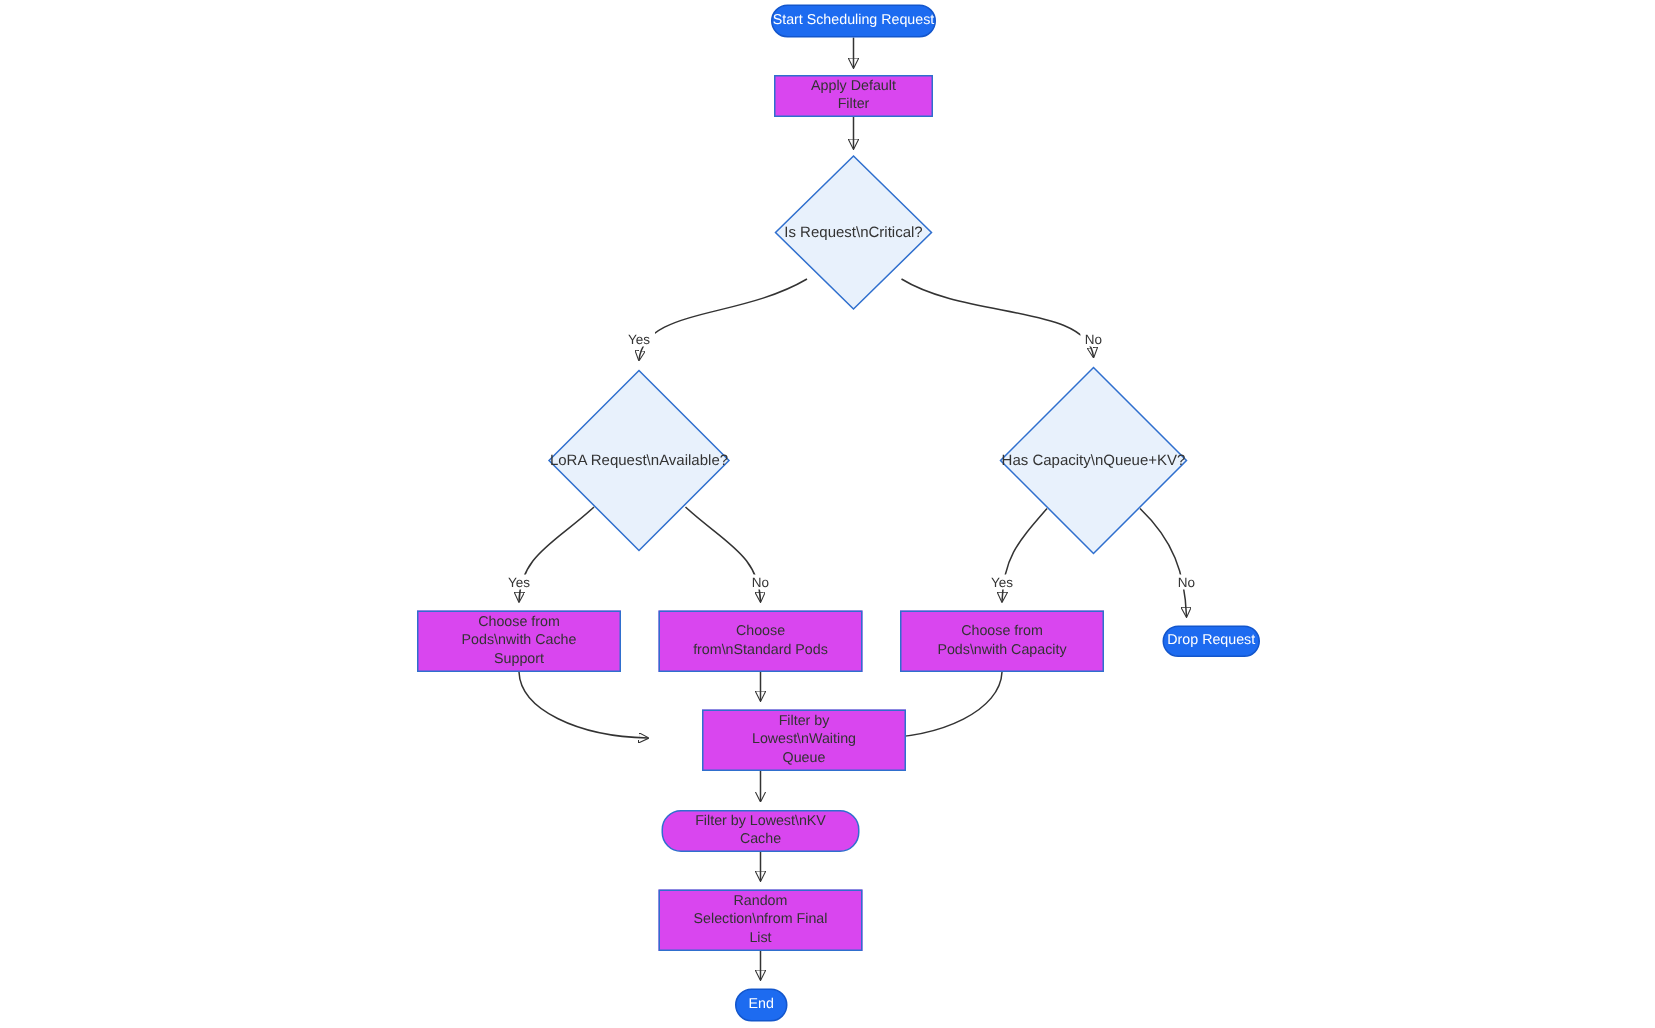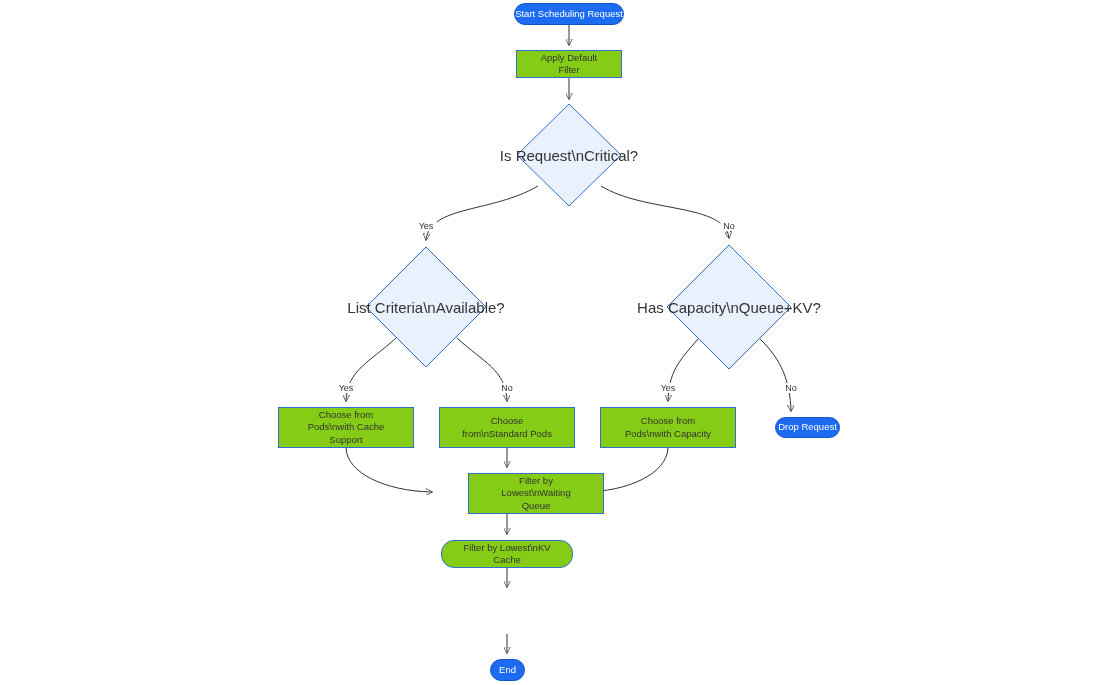--- a/index.html
+++ b/index.html
@@ -33,38 +33,38 @@
     position:absolute;
     display:flex;
     align-items:center;
     justify-content:center;
     text-align:center;
     font-size:9.5px;
     line-height:1.3;
     color:#333333;
   }
   .rect {
-    background:#84cc16;
+    background:#d946ef;
     border:1px solid #2f6fce;
     padding:2px 19px;
   }
   .pill {
     background:#1d6bf0;
     border:1px solid #1356cc;
     border-radius:11px;
     color:#ffffff;
     white-space:nowrap;
   }
   .diamond-label {
     position:absolute;
     display:flex;
     align-items:center;
     justify-content:center;
     text-align:center;
-    font-size:15px;
+    font-size:10px;
     color:#333333;
     white-space:nowrap;
   }
   .edge-label {
     position:absolute;
     transform:translate(-50%,-50%);
     background:#ffffff;
     padding:0 3px;
     font-size:9px;
     color:#333333;
@@ -103,36 +103,37 @@
     <polygon class="diamond" points="426,247 486,307 426,367 366,307"></polygon>
     <polygon class="diamond" points="729,245 791,307 729,369 667,307"></polygon>
   </svg>
 
   <div class="node pill" style="left:514px;top:3px;width:110px;height:22px;">Start Scheduling Request</div>
 
   <div class="node rect" style="left:516px;top:50px;width:106px;height:28px;">Apply Default Filter</div>
 
   <div class="diamond-label" style="left:499px;top:147px;width:140px;height:16px;">Is Request\nCritical?</div>
 
-  <div class="diamond-label" style="left:356px;top:299px;width:140px;height:16px;">List Criteria\nAvailable?</div>
+  <div class="diamond-label" style="left:356px;top:299px;width:140px;height:16px;">LoRA Request\nAvailable?</div>
 
   <div class="diamond-label" style="left:659px;top:299px;width:140px;height:16px;">Has Capacity\nQueue+KV?</div>
 
   <div class="node rect" style="left:278px;top:407px;width:136px;height:41px;">Choose from Pods\nwith Cache Support</div>
 
   <div class="node rect" style="left:439px;top:407px;width:136px;height:41px;">Choose from\nStandard Pods</div>
 
   <div class="node rect" style="left:600px;top:407px;width:136px;height:41px;">Choose from Pods\nwith Capacity</div>
 
   <div class="node pill" style="left:775px;top:417px;width:65px;height:21px;">Drop Request</div>
 
   <div class="node rect" style="left:439px;top:473px;width:136px;height:41px;margin-left:29px;">Filter by Lowest\nWaiting Queue</div>
 
   <div class="node rect" style="left:441px;top:540px;width:132px;height:28px;border-radius:13px;">Filter by Lowest\nKV Cache</div>
 
+  <div class="node rect" style="left:439px;top:593px;width:136px;height:41px;">Random Selection\nfrom Final List</div>
 
   <div class="node pill" style="left:490px;top:659px;width:35px;height:22px;text-align:right;">End</div>
 
   <div class="edge-label" style="left:426px;top:226px;">Yes</div>
   <div class="edge-label" style="left:729px;top:226px;">No</div>
   <div class="edge-label" style="left:346px;top:388px;">Yes</div>
   <div class="edge-label" style="left:507px;top:388px;">No</div>
   <div class="edge-label" style="left:668px;top:388px;">Yes</div>
   <div class="edge-label" style="left:791px;top:388px;">No</div>
 

